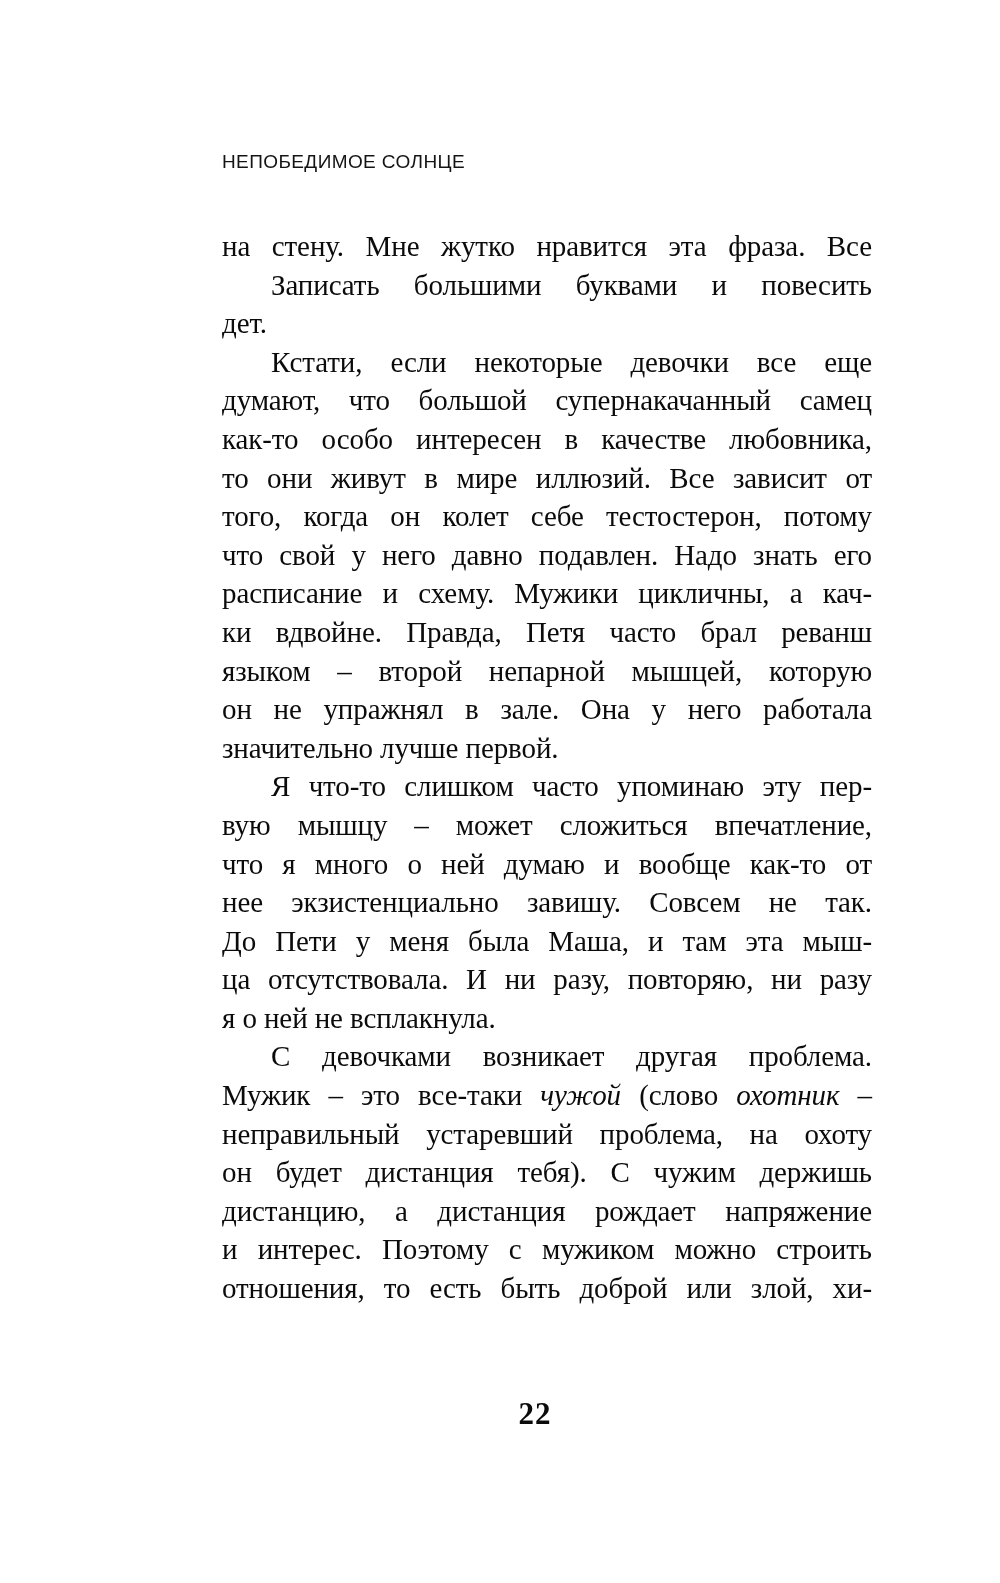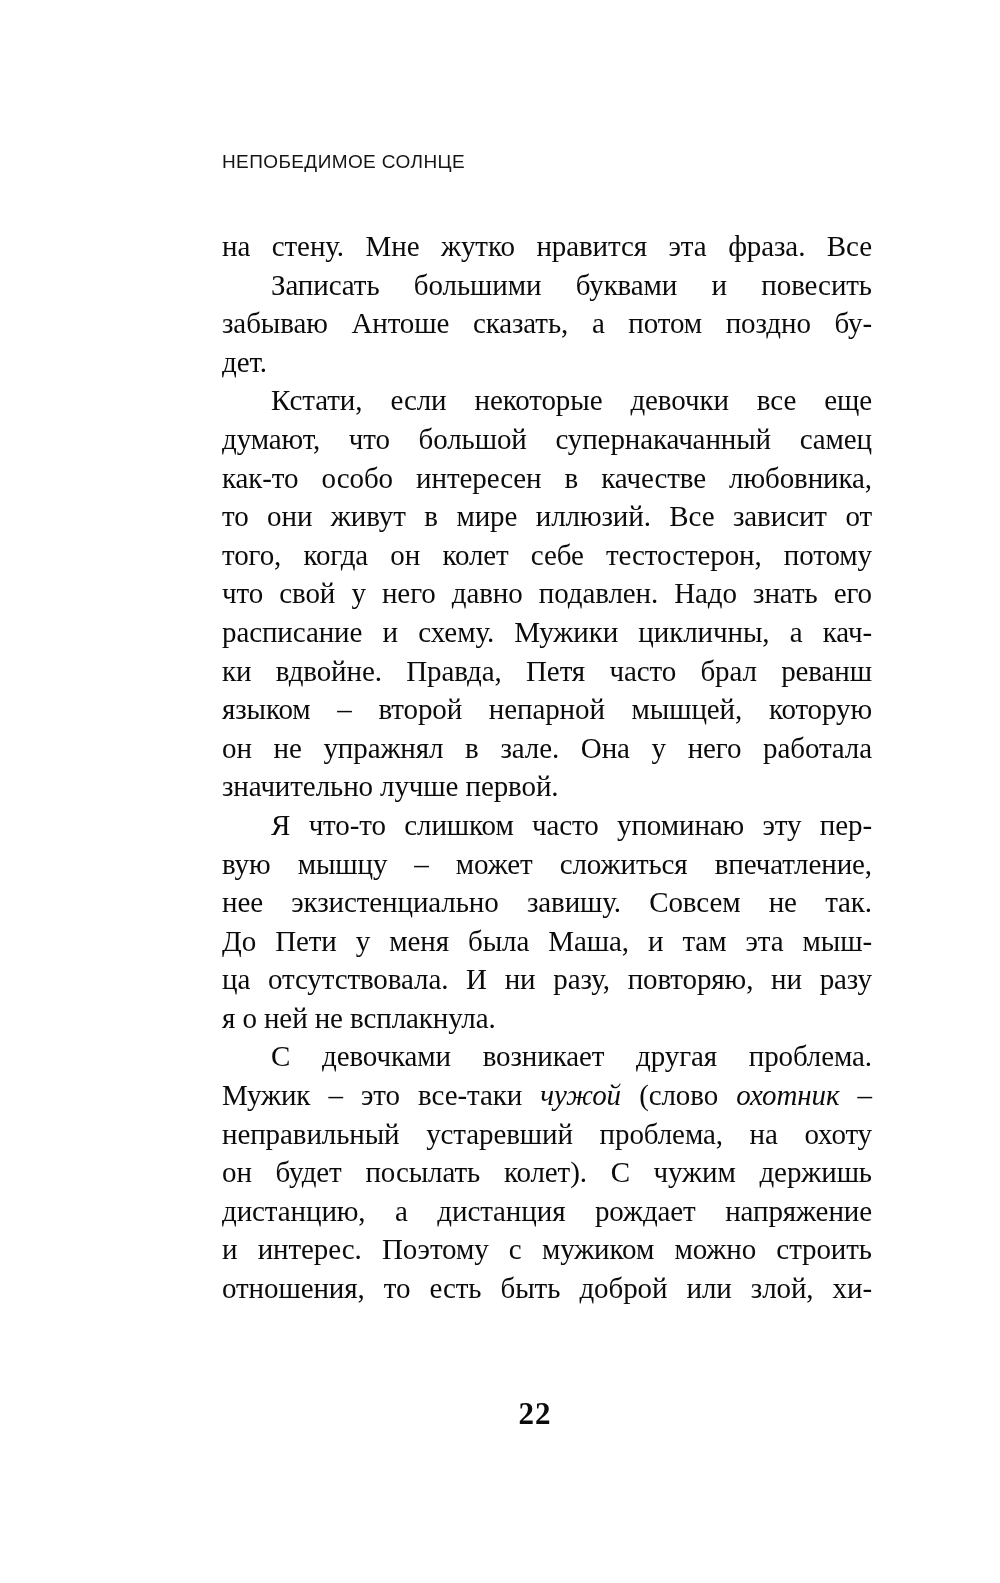--- a/index.html
+++ b/index.html
@@ -54,49 +54,49 @@
 </head>
 <body>
 
 <div class="page">
   <div class="running-head">НЕПОБЕДИМОЕ СОЛНЦЕ</div>
 
   <div class="body-text">
       <div class="para">
         <div class="line">на стену. Мне жутко нравится эта фраза. Все</div>
         <div class="line indent">Записать большими буквами и повесить</div>
-        <div class="line">забываю Антоше сказать, а потом поздно бу-</div>
         <div class="line last">дет.</div>
       </div>
       <div class="para">
         <div class="line indent">Кстати, если некоторые девочки все еще</div>
         <div class="line">думают, что большой супернакачанный самец</div>
         <div class="line">как-то особо интересен в качестве любовника,</div>
         <div class="line">то они живут в мире иллюзий. Все зависит от</div>
         <div class="line">того, когда он колет себе тестостерон, потому</div>
         <div class="line">что свой у него давно подавлен. Надо знать его</div>
         <div class="line">расписание и схему. Мужики цикличны, а кач-</div>
         <div class="line">ки вдвойне. Правда, Петя часто брал реванш</div>
         <div class="line">языком – второй непарной мышцей, которую</div>
         <div class="line">он не упражнял в зале. Она у него работала</div>
         <div class="line last">значительно лучше первой.</div>
       </div>
       <div class="para">
         <div class="line indent">Я что-то слишком часто упоминаю эту пер-</div>
         <div class="line">вую мышцу – может сложиться впечатление,</div>
+        <div class="line">что я много о ней думаю и вообще как-то от</div>
         <div class="line">нее экзистенциально завишу. Совсем не так.</div>
         <div class="line">До Пети у меня была Маша, и там эта мыш-</div>
         <div class="line">ца отсутствовала. И ни разу, повторяю, ни разу</div>
         <div class="line last">я о ней не всплакнула.</div>
       </div>
       <div class="para">
         <div class="line indent">С девочками возникает другая проблема.</div>
         <div class="line">Мужик – это все-таки <em>чужой</em> (слово <em>охотник</em> –</div>
         <div class="line">неправильный устаревший проблема, на охоту</div>
-        <div class="line">он будет посылать колет). С чужим держишь</div>
+        <div class="line">он будет дистанция тебя). С чужим держишь</div>
         <div class="line">дистанцию, а дистанция рождает напряжение</div>
         <div class="line">и интерес. Поэтому с мужиком можно строить</div>
         <div class="line">отношения, то есть быть доброй или злой, хи-</div>
       </div>
     </div>
 
   <div class="page-number">22</div>
 </div>
 
 </body></html>

